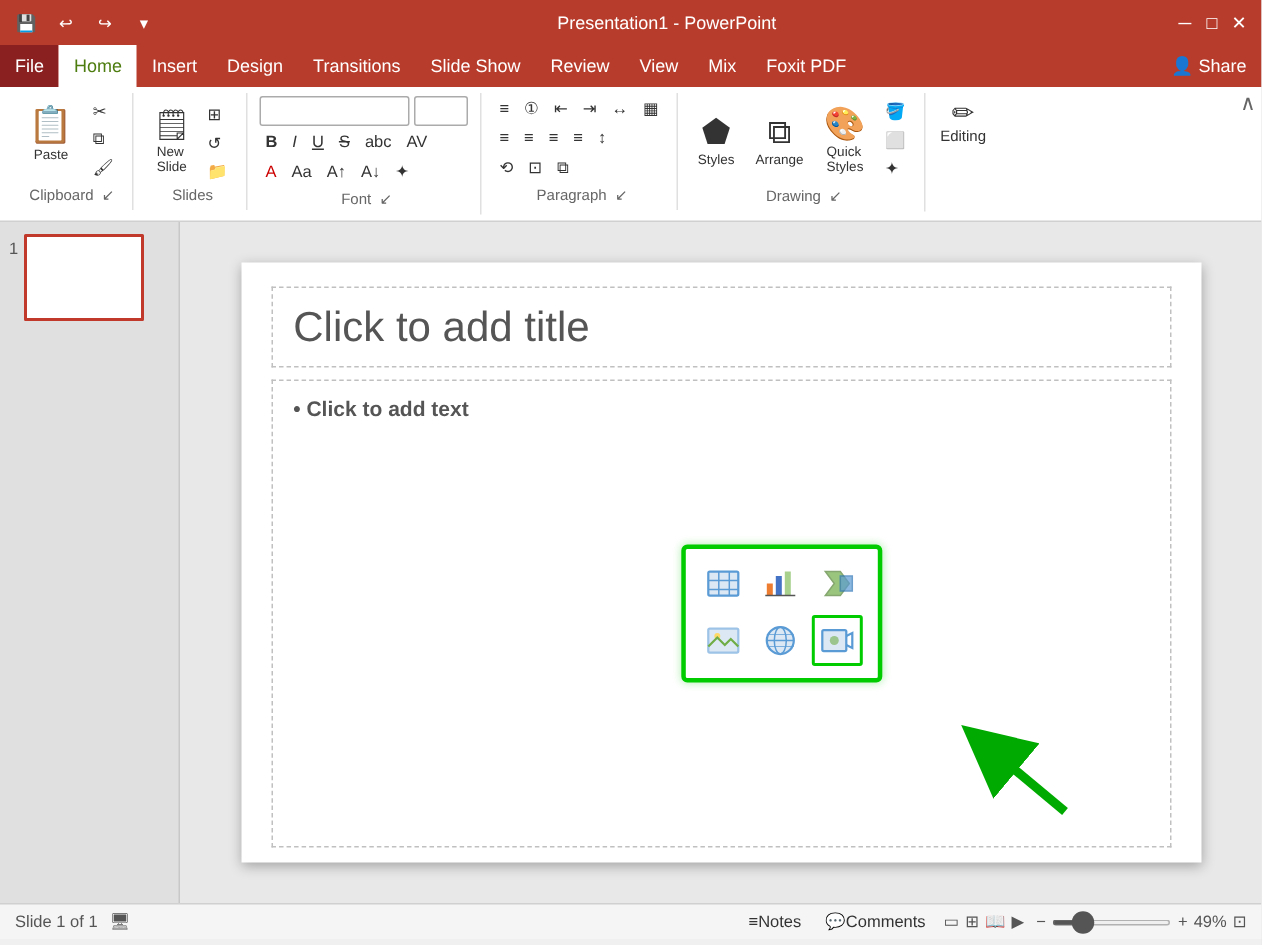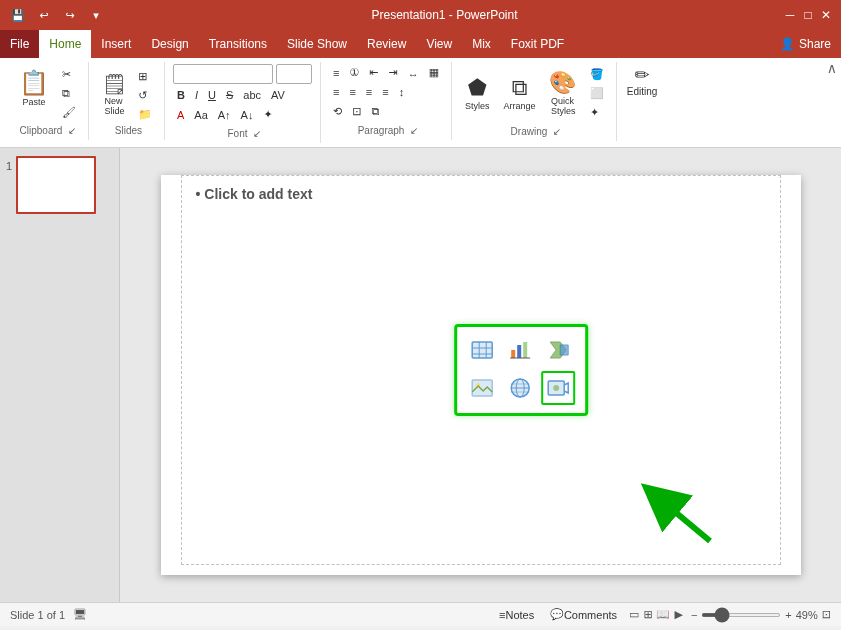--- a/index.html
+++ b/index.html
@@ -416,20 +416,23 @@
   <div class="slide-panel">
     <div class="slide-thumb-wrapper">
       <div class="slide-number">1</div>
       <div class="slide-thumb"></div>
     </div>
   </div>
 
   <div class="main-area">
     <div class="slide-canvas">
 
+      <div class="slide-title-area">
+        <div class="slide-title-text">Click to add title</div>
+      </div>
 
       <div class="slide-content-area">
         <div class="slide-content-text">
           <span>•</span>
           <span>Click to add text</span>
         </div>
 
         <div class="insert-box">
 
           <div class="insert-icon">

